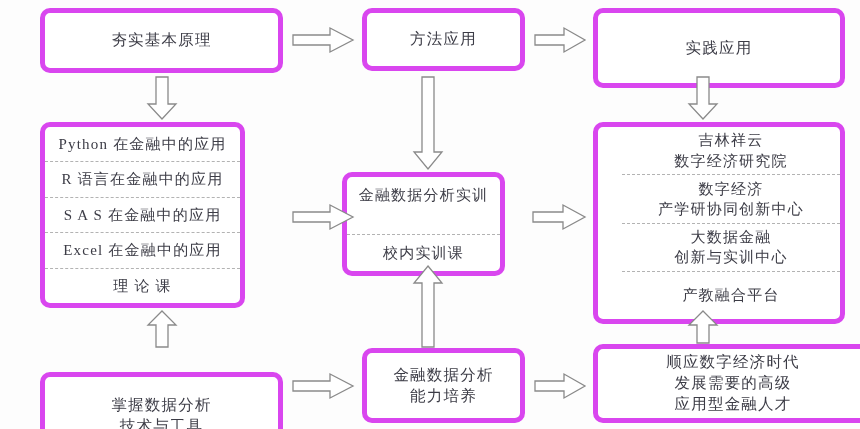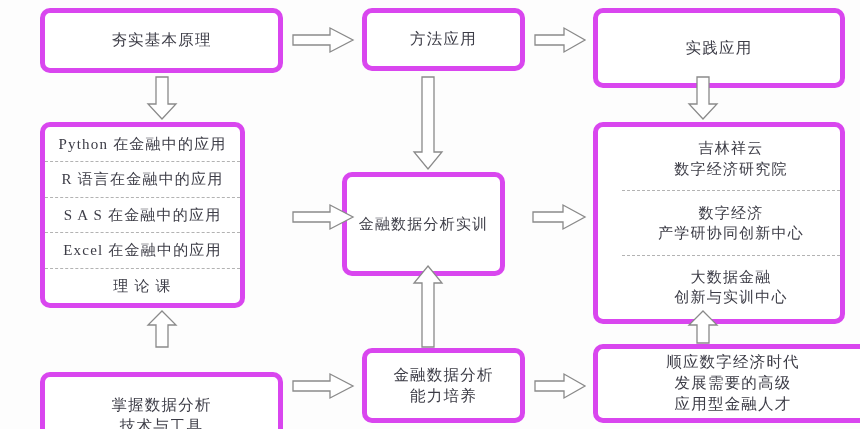--- a/index.html
+++ b/index.html
@@ -86,34 +86,40 @@
     </div>
     <div class="cell">
       <div class="celltext">理 论 课</div>
     </div>
   </div>
 
   <div class="box" style="left:342px;top:172px;width:163px;height:104px;gap:20px;">
     <div class="cell">
       <div class="celltext">金融数据分析实训</div>
     </div>
+    <div class="cell">
+      <div class="celltext">校内实训课</div>
+    </div>
   </div>
 
   <div class="box" style="left:593px;top:122px;width:252px;height:202px;padding-left:24px;">
     <div class="cell">
       <div class="celltext">吉林祥云
 数字经济研究院</div>
     </div>
     <div class="cell">
       <div class="celltext">数字经济
 产学研协同创新中心</div>
     </div>
     <div class="cell">
       <div class="celltext">大数据金融
 创新与实训中心</div>
+    </div>
+    <div class="cell">
+      <div class="celltext">产教融合平台</div>
     </div>
   </div>
 
   <div class="box plain" style="left:40px;top:352px;width:243px;height:87px;margin-top:20px;">
     <div class="celltext">掌握数据分析
 技术与工具</div>
   </div>
 
   <div class="box plain" style="left:362px;top:348px;width:163px;height:75px;">
     <div class="celltext">金融数据分析

